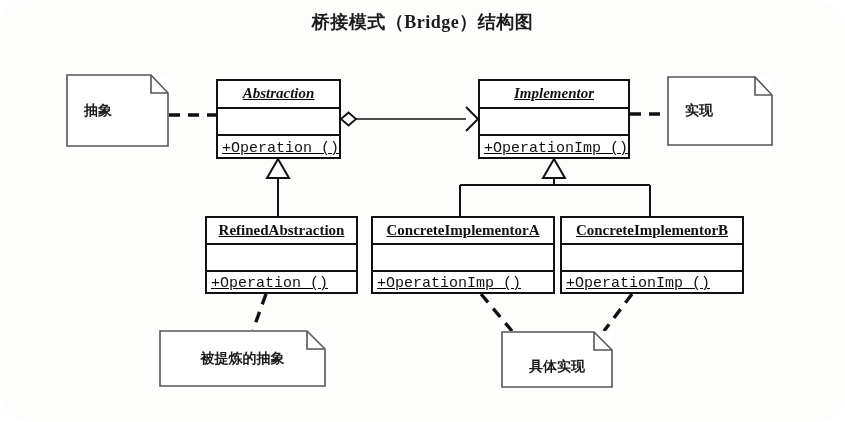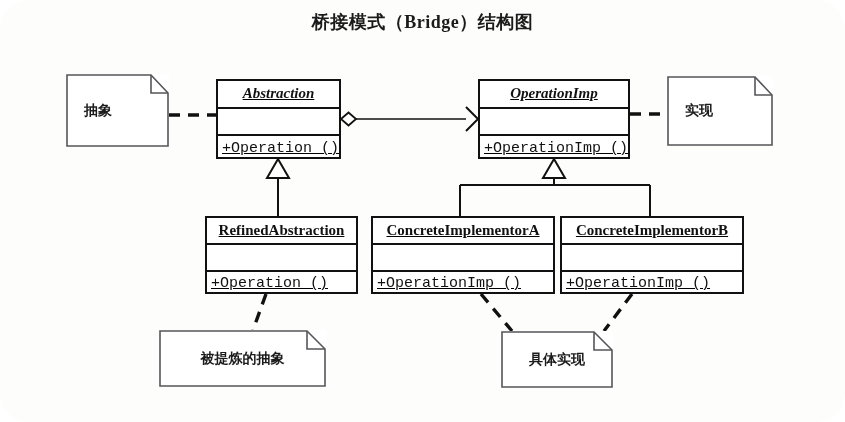--- a/index.html
+++ b/index.html
@@ -116,21 +116,21 @@
     justify-content: flex-start;
     padding-left: 18px;
     box-sizing: border-box;
     white-space: nowrap;
   }
   #note-abstract        { left: 66px;  top: 74px;  width: 103px; height: 73px; }
   #note-implement       { left: 667px; top: 76px;  width: 106px; height: 70px; }
   #note-refined         { left: 159px; top: 330px; width: 167px; height: 57px; }
   #note-concrete        { left: 501px; top: 331px; width: 112px; height: 57px; }
   #note-refined .note-label  { justify-content: center; padding-left: 0; }
-  #note-concrete .note-label { justify-content: center; padding-left: 0; }
+  #note-concrete .note-label { justify-content: center; padding-left: 0; margin-top: 7px; }
 </style>
 </head>
 <body>
 
 <div id="page">
 
   <div id="diagram-title">桥接模式（Bridge）结构图</div>
 
   <svg id="wires" viewBox="0 0 845 422" xmlns="http://www.w3.org/2000/svg">
 
@@ -174,21 +174,21 @@
     <line x1="632" y1="294" x2="604" y2="331" stroke="#111111" stroke-width="3.4" stroke-dasharray="11 8" stroke-linecap="butt"></line>
   </svg>
 
   <div class="uml-class abstract" id="class-abstraction">
     <div class="cls-name">Abstraction</div>
     <div class="cls-attrs"></div>
     <div class="cls-ops">+Operation ()</div>
   </div>
 
   <div class="uml-class abstract" id="class-implementor">
-    <div class="cls-name">OperationImp</div>
+    <div class="cls-name">Implementor</div>
     <div class="cls-attrs"></div>
     <div class="cls-ops">+OperationImp ()</div>
   </div>
 
   <div class="uml-class" id="class-refinedabstraction">
     <div class="cls-name">RefinedAbstraction</div>
     <div class="cls-attrs"></div>
     <div class="cls-ops">+Operation ()</div>
   </div>
 

